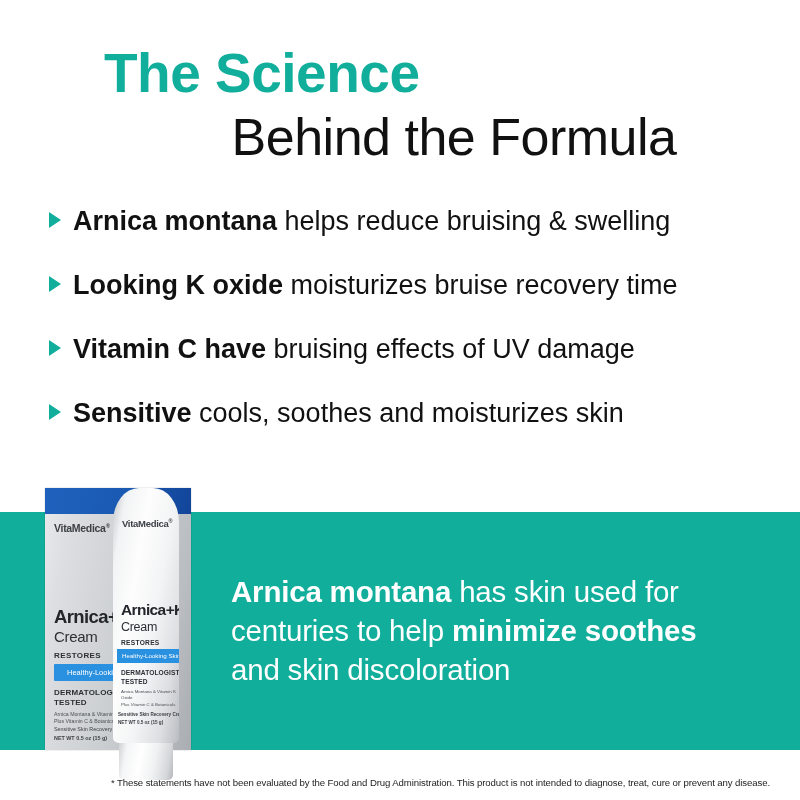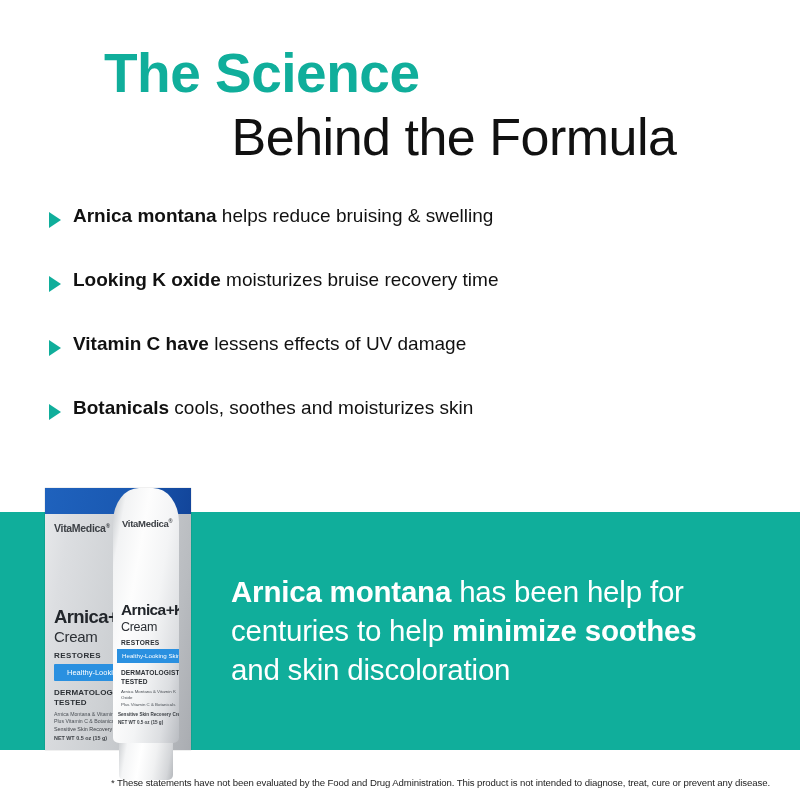--- a/index.html
+++ b/index.html
@@ -68,21 +68,21 @@
   }
   .bullet-marker {
     width: 14px;
     height: 18px;
     margin-top: 6px;
     margin-right: 11px;
     flex: 0 0 auto;
   }
   .bullet-marker svg { display: block; }
   .benefit-text {
-    font-size: 19px;
+    font-size: 27px;
     color: #111111;
     line-height: 1.2;
     white-space: nowrap;
     text-align: right;
   }
   .benefit-text .lead {
     font-weight: bold;
   }
 
   
@@ -373,38 +373,38 @@
       </span>
       <span class="benefit-text"><b class="lead">Looking K oxide</b><span> moisturizes bruise recovery time</span></span>
     </li>
 
     <li class="benefit-row">
       <span class="bullet-marker">
         <svg width="14" height="18" viewBox="0 0 14 18">
             <polygon points="1,1 13,9 1,17" fill="#10AE9B"></polygon>
           </svg>
       </span>
-      <span class="benefit-text"><b class="lead">Vitamin C have</b><span> lessens effects of UV damage</span></span>
+      <span class="benefit-text"><b class="lead">Vitamin C have</b><span> bruising effects of UV damage</span></span>
     </li>
 
     <li class="benefit-row">
       <span class="bullet-marker">
         <svg width="14" height="18" viewBox="0 0 14 18">
             <polygon points="1,1 13,9 1,17" fill="#10AE9B"></polygon>
           </svg>
       </span>
-      <span class="benefit-text"><b class="lead">Botanicals</b><span> cools, soothes and moisturizes skin</span></span>
+      <span class="benefit-text"><b class="lead">Sensitive</b><span> cools, soothes and moisturizes skin</span></span>
     </li>
 
   </ul>
 
   <div class="teal-band"></div>
 
   <div class="teal-copy">
-    <b>Arnica montana</b><span> has been help</span>
+    <b>Arnica montana</b><span> has skin used</span>
     <span>for centuries to help </span><b>minimize</b>
     <b>soothes</b><span> and skin discoloration</span>
   </div>
 
   <div class="product-photo">
 
     <div class="carton">
       <div class="carton-top-blue"></div>
 
       <div class="carton-brand"><span>VitaMedica</span><sup>®</sup></div>

